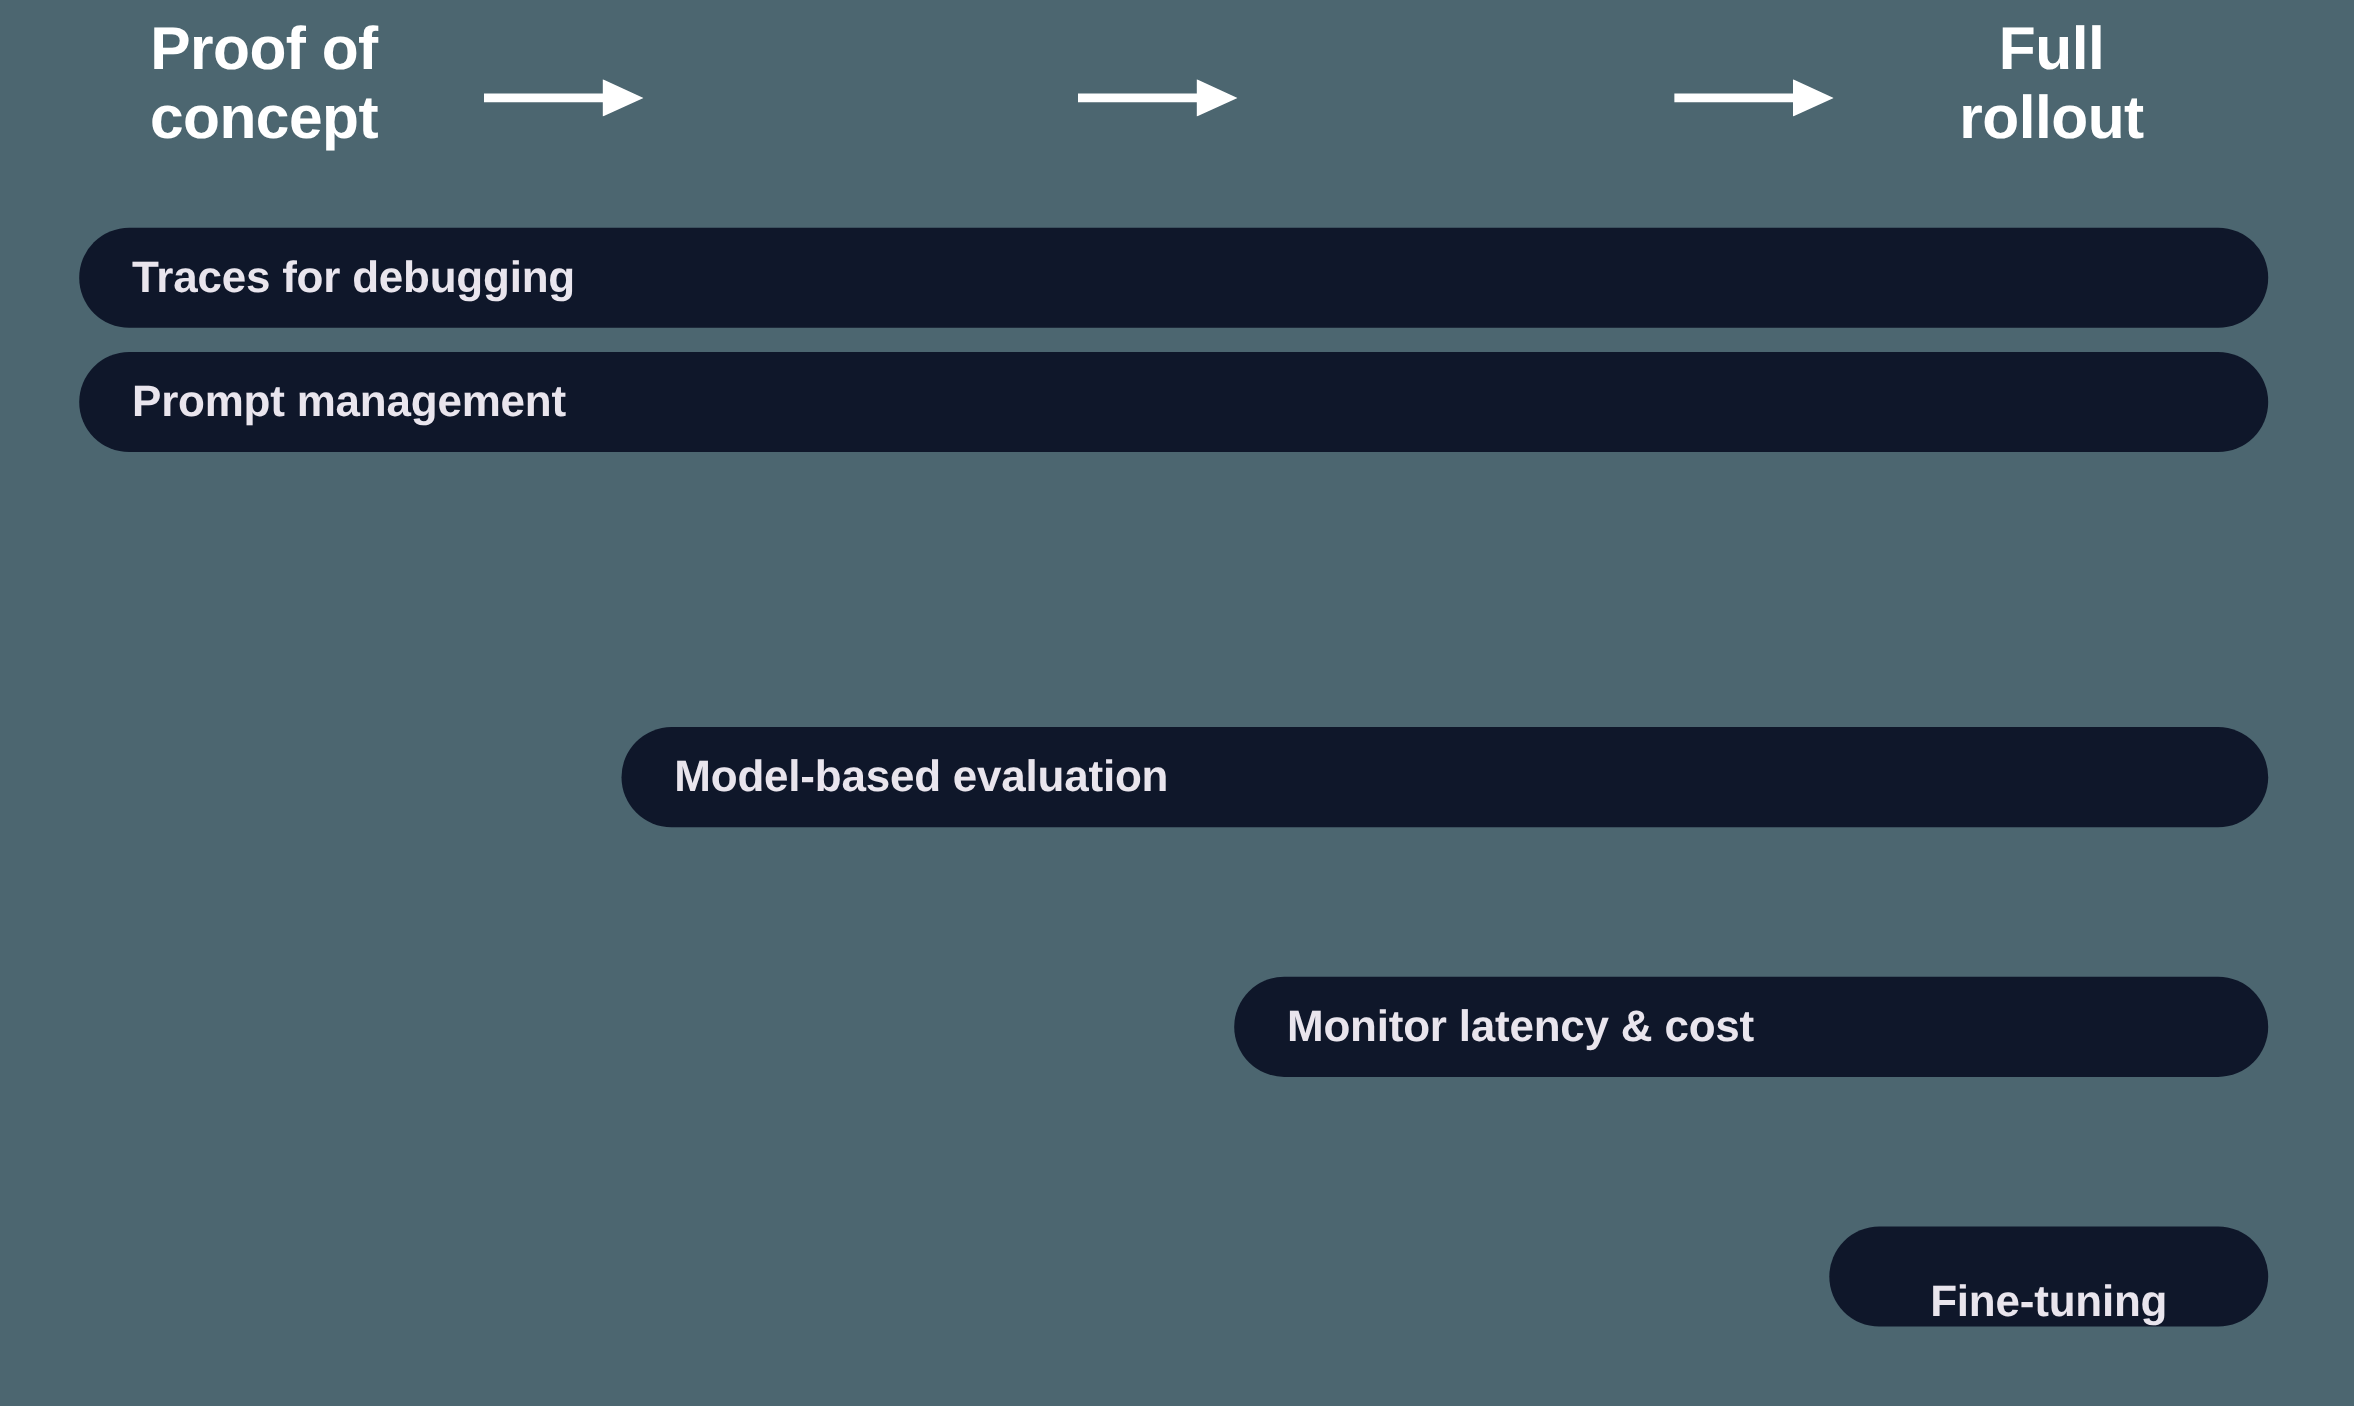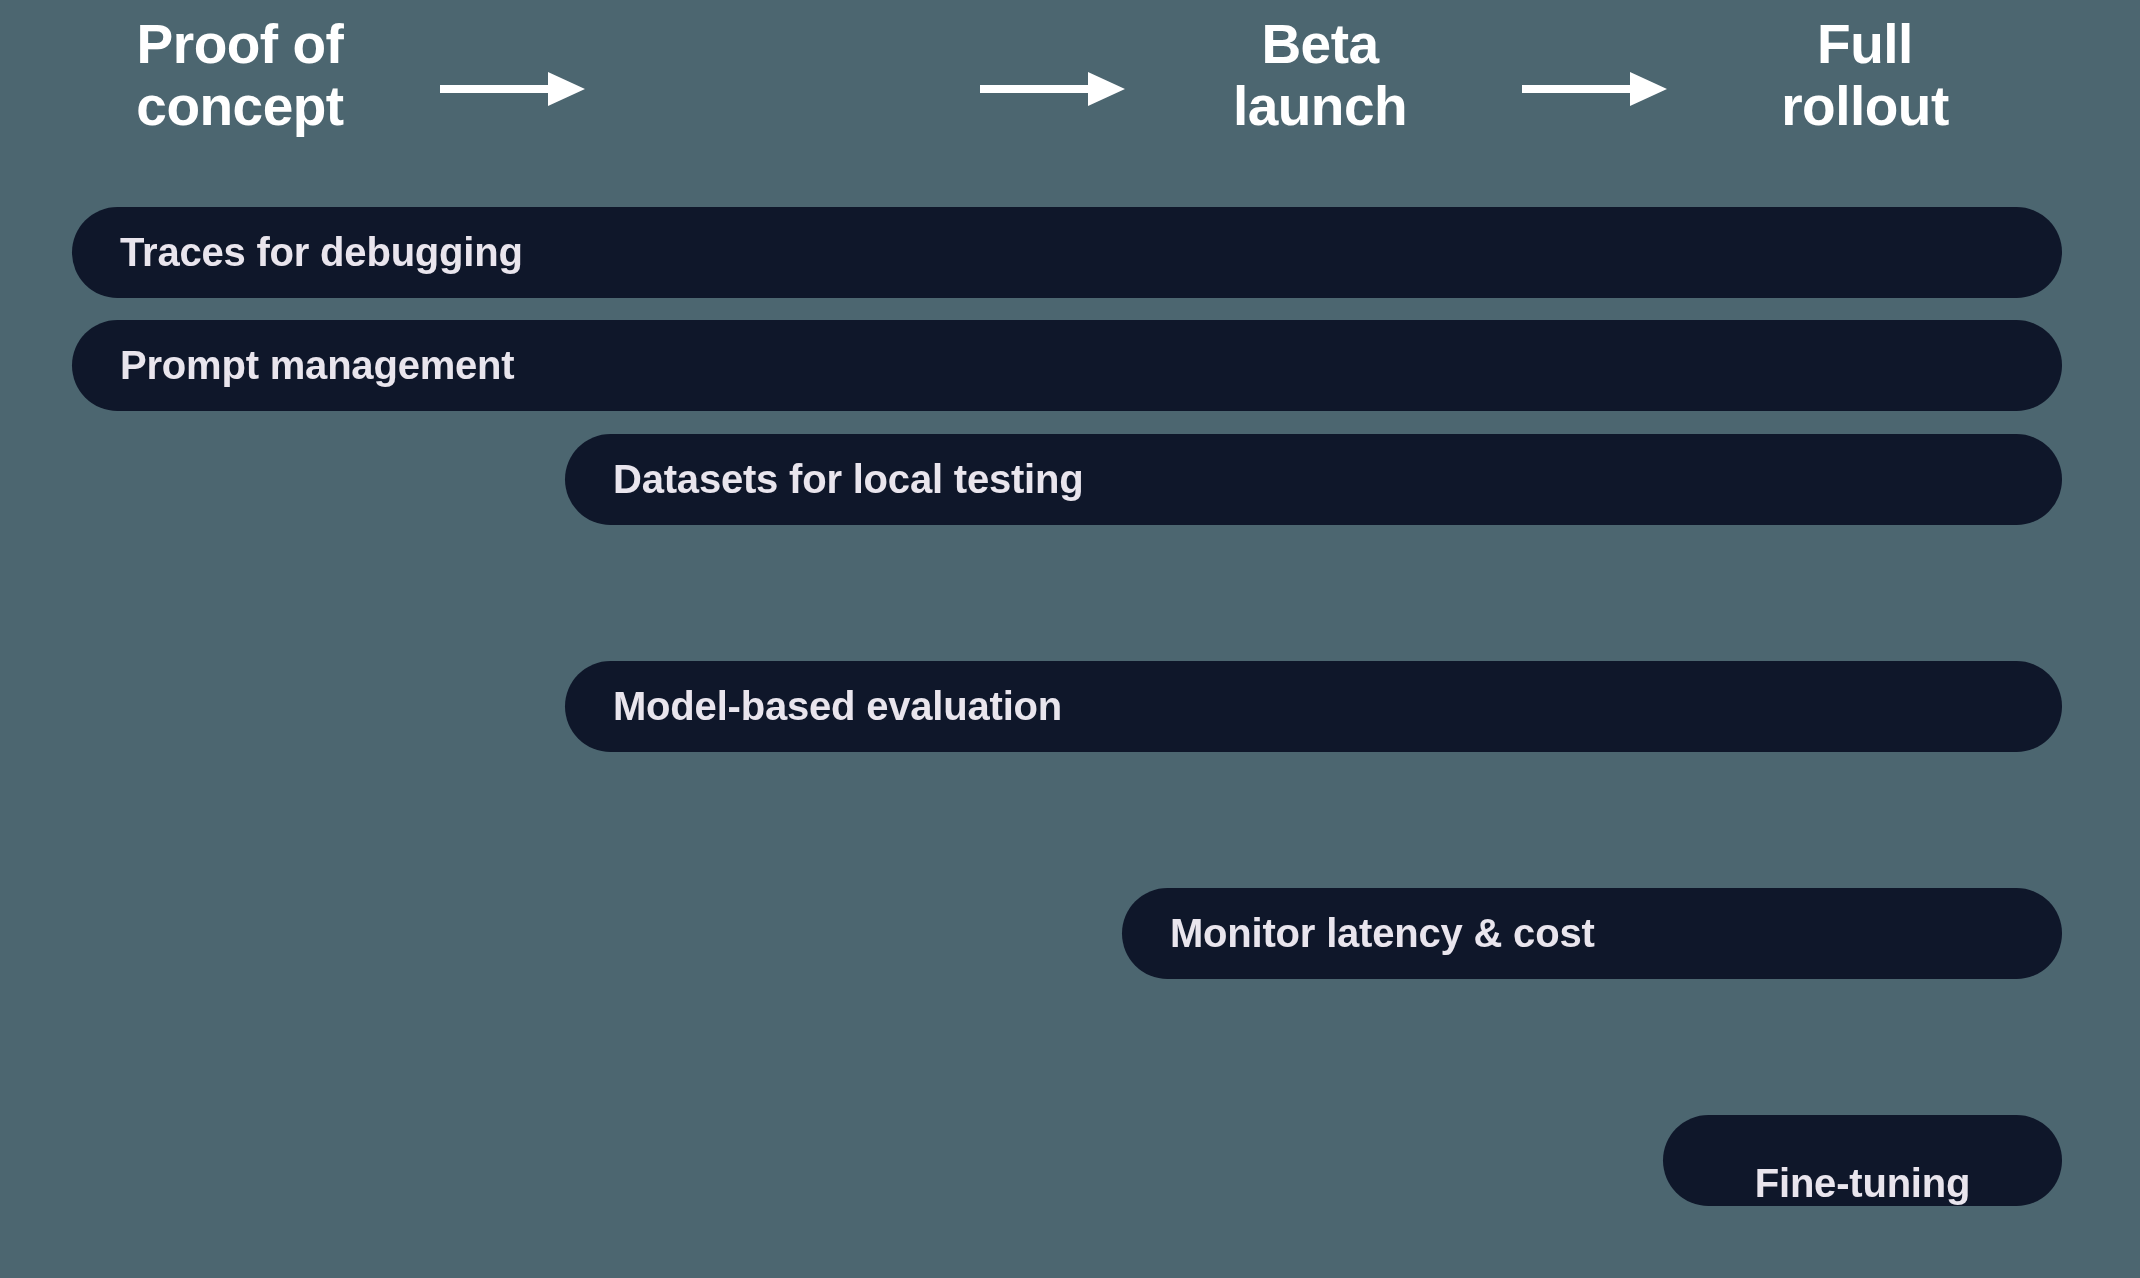--- a/index.html
+++ b/index.html
@@ -80,43 +80,38 @@
     </svg>
   </div>
 
 
   <div class="phase-arrow" style="left:980px;">
     <svg viewBox="0 0 145 34" xmlns="http://www.w3.org/2000/svg" aria-hidden="true">
       <path d="M0 13 H108 V0 L145 17 L108 34 V21 H0 Z" fill="#ffffff"></path>
     </svg>
   </div>
 
-  <div class="phase-label" style="left:1150px;">Beta
-launch</div>
 
   <div class="phase-arrow" style="left:1522px;">
     <svg viewBox="0 0 145 34" xmlns="http://www.w3.org/2000/svg" aria-hidden="true">
       <path d="M0 13 H108 V0 L145 17 L108 34 V21 H0 Z" fill="#ffffff"></path>
     </svg>
   </div>
 
   <div class="phase-label" style="left:1695px;">Full
 rollout</div>
 
   <div class="bar" style="left:72px; top:207px; width:1990px;">
     <span class="bar-label">Traces for debugging</span>
   </div>
 
   <div class="bar" style="left:72px; top:320px; width:1990px;">
     <span class="bar-label">Prompt management</span>
   </div>
 
-  <div class="bar" style="left:565px; top:434px; width:1497px;">
-    <span class="bar-label">Datasets for local testing</span>
-  </div>
 
 
   <div class="bar" style="left:565px; top:661px; width:1497px;text-align:right;">
     <span class="bar-label">Model-based evaluation</span>
   </div>
 
 
   <div class="bar" style="left:1122px; top:888px; width:940px;">
     <span class="bar-label">Monitor latency &amp; cost</span>
   </div>

